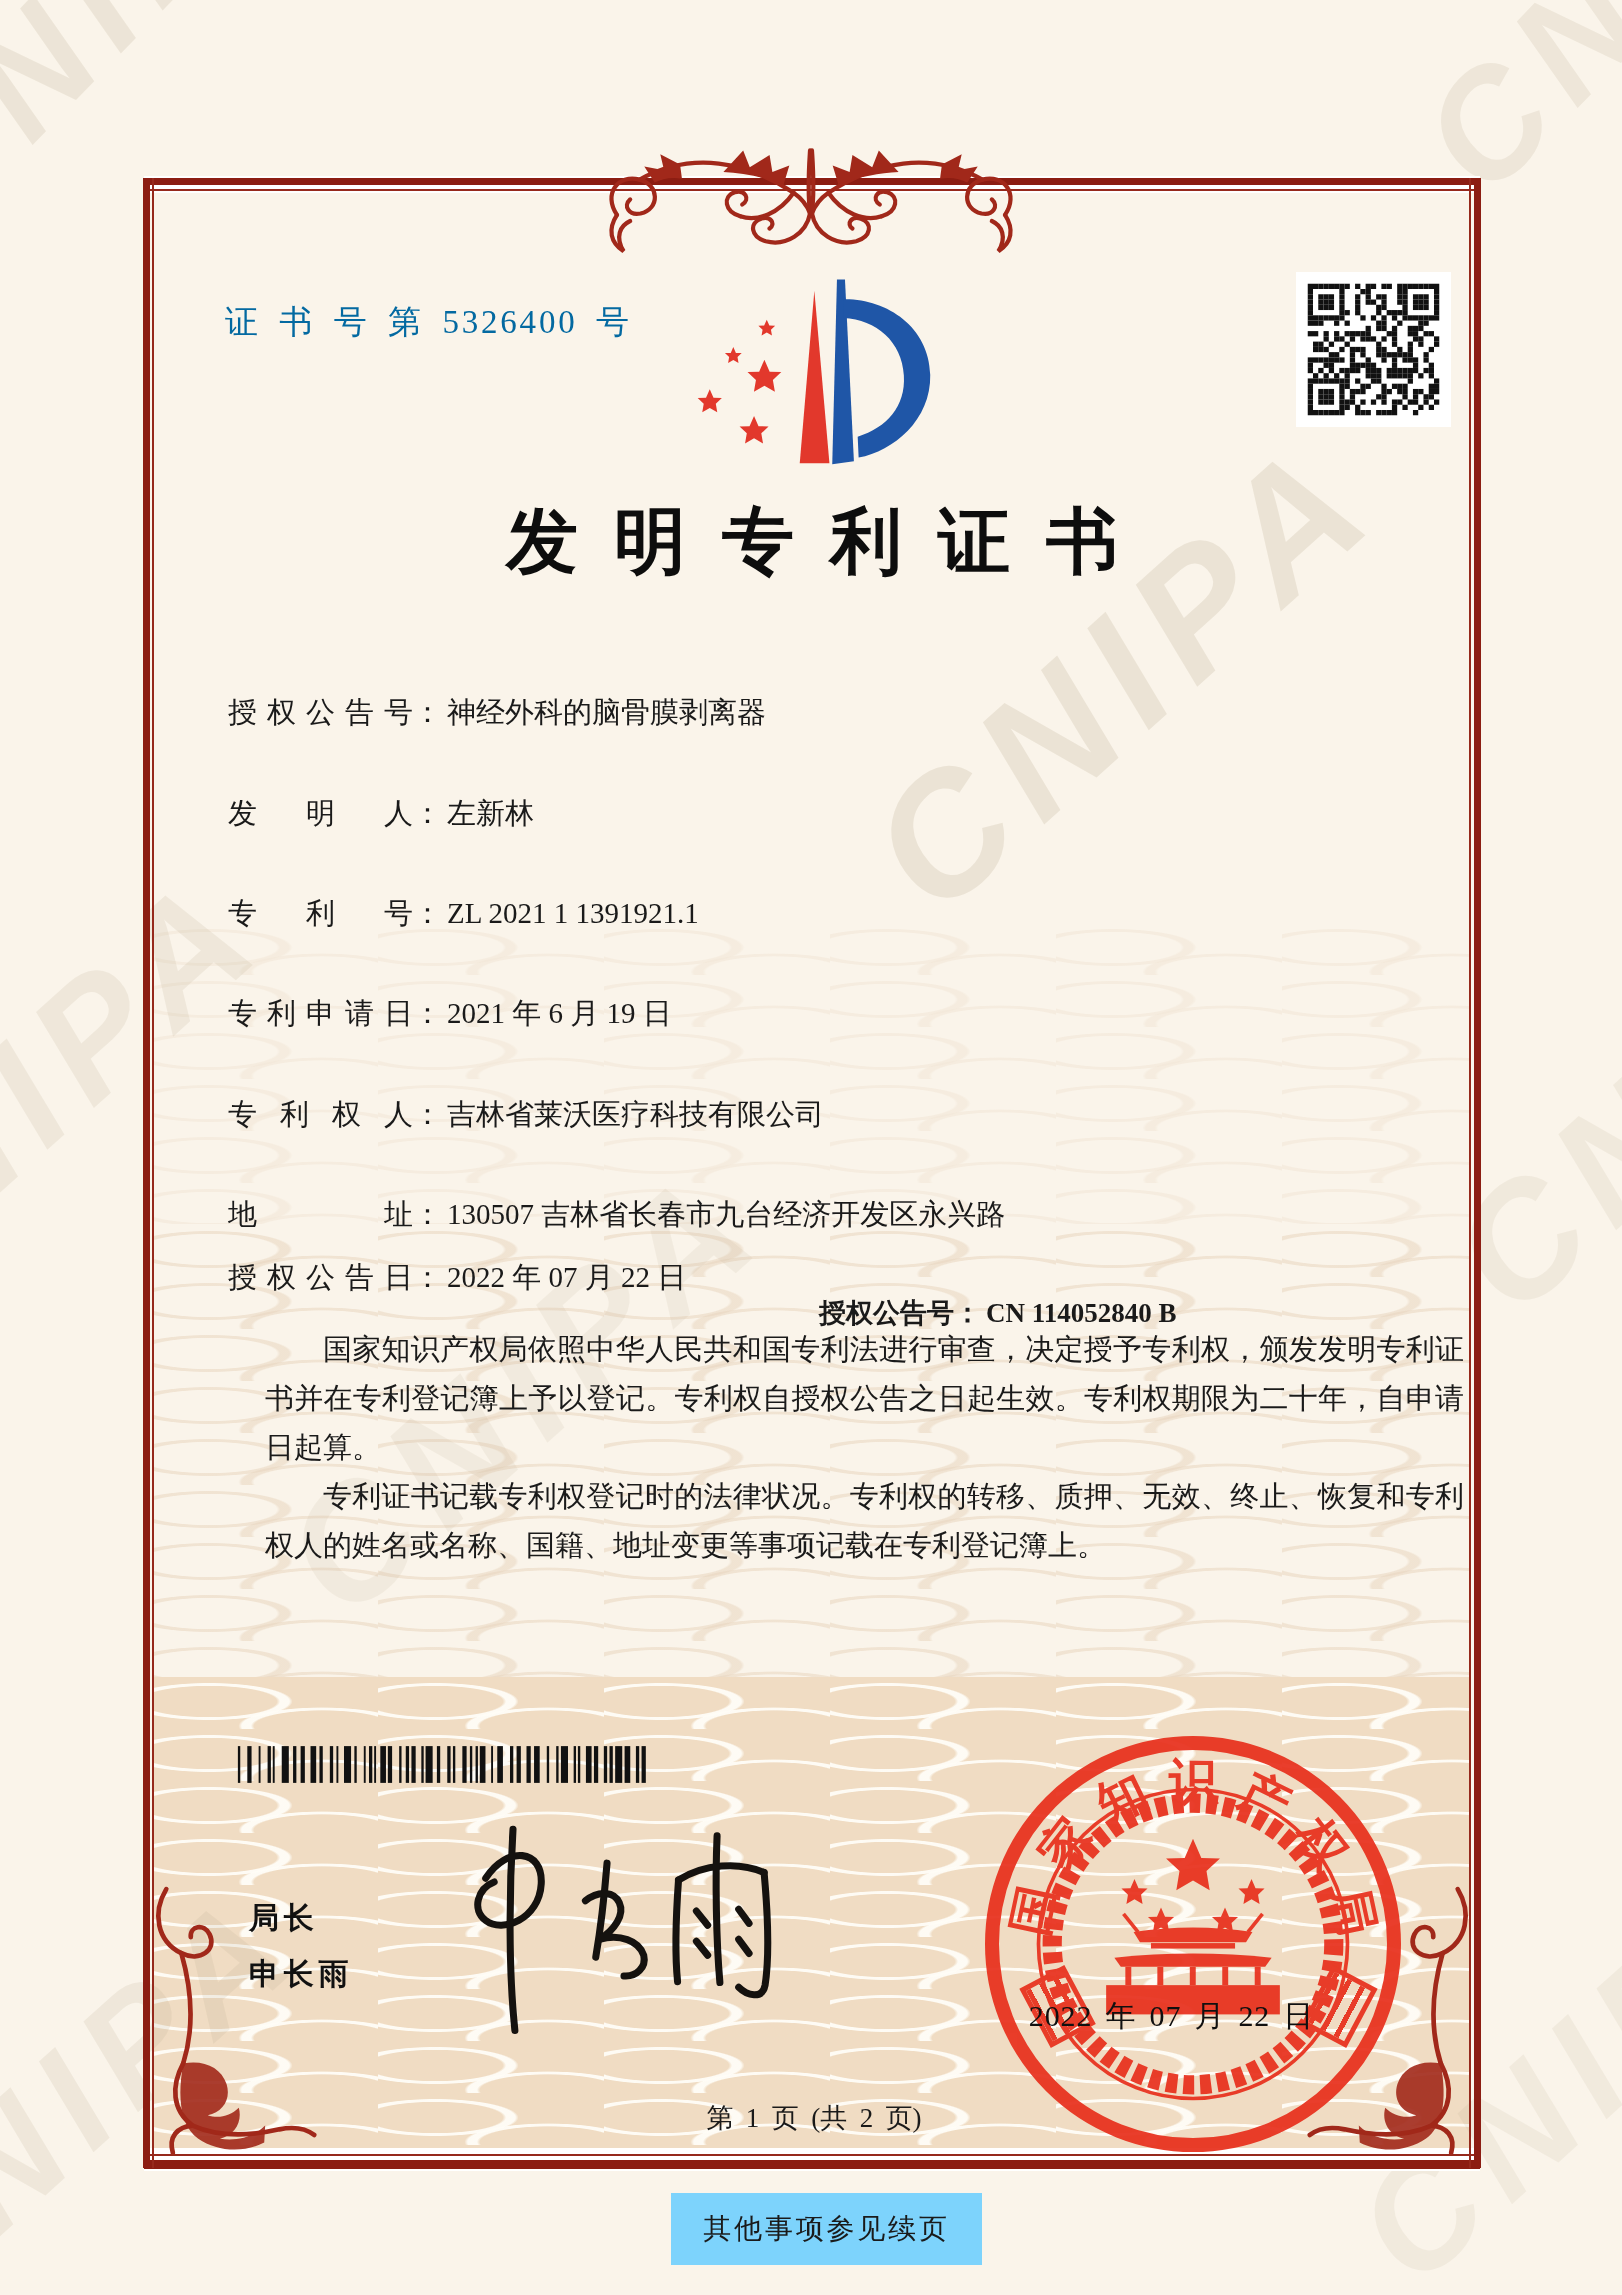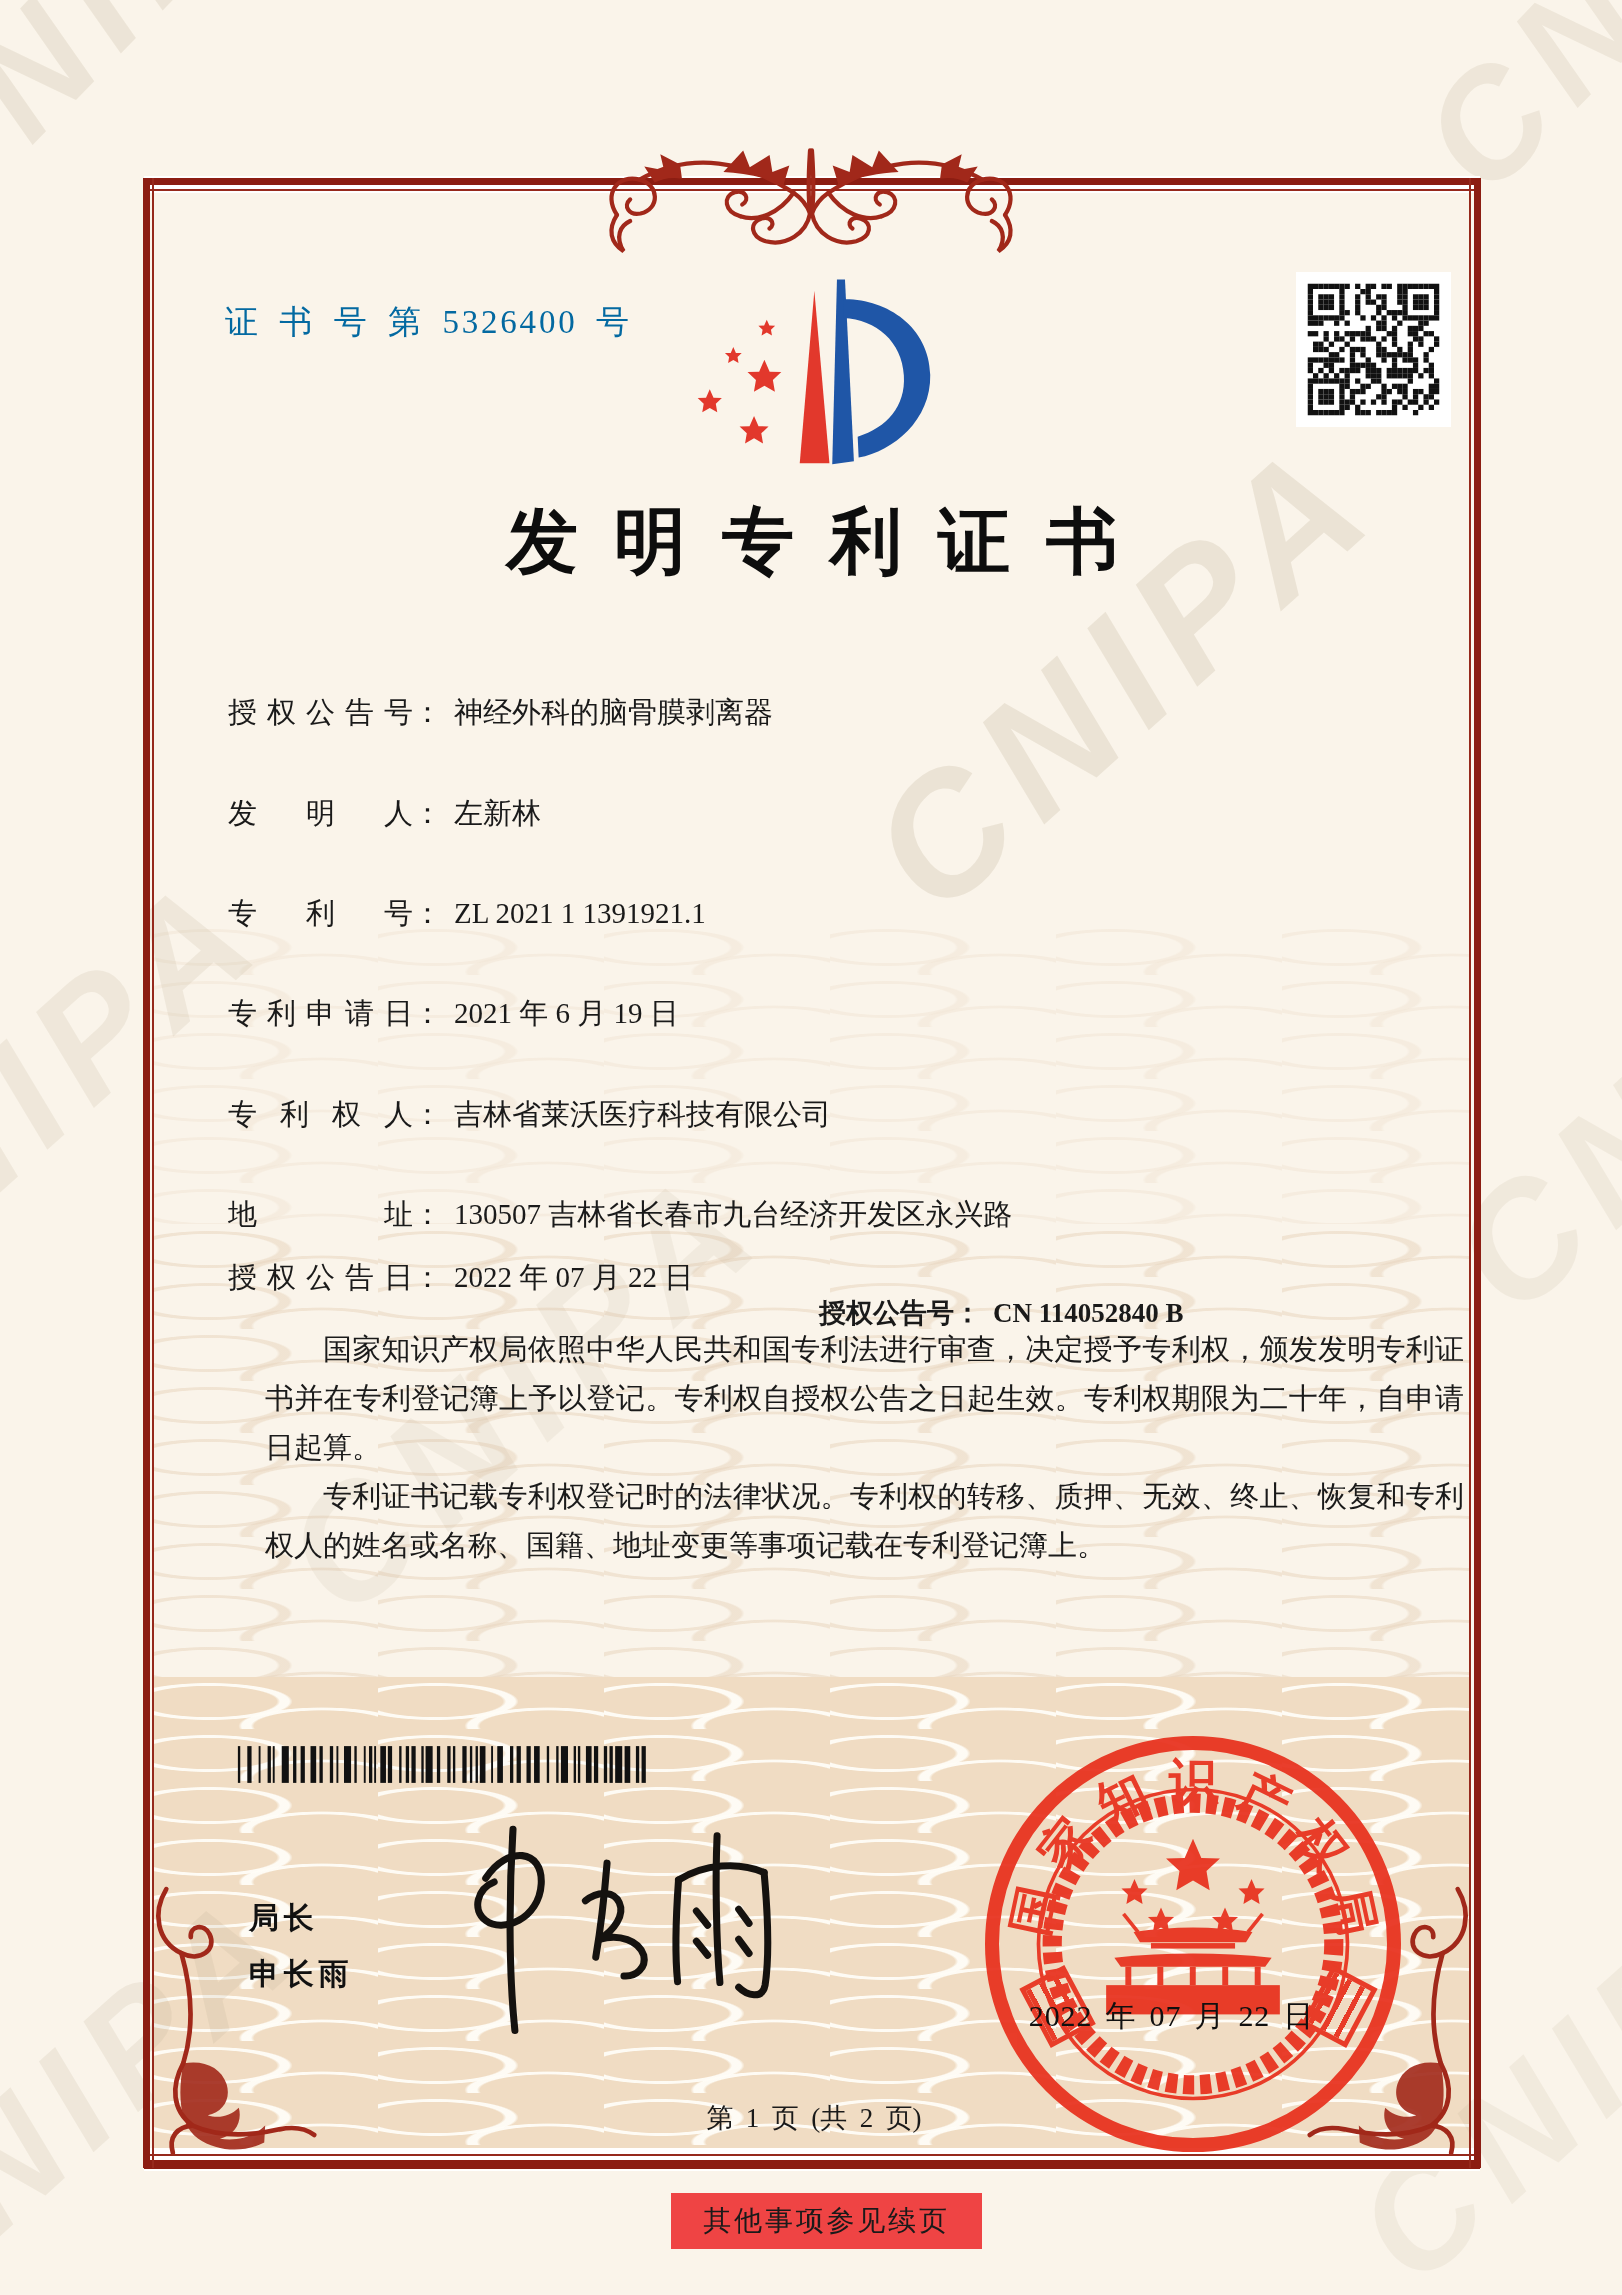--- a/index.html
+++ b/index.html
@@ -40,21 +40,21 @@
   .ornament{position:absolute;z-index:5;}
   
   .cert-no{position:absolute;left:225px;top:300px;z-index:6;font-size:33px;letter-spacing:2.8px;word-spacing:7.5px;color:#0369a1;}
   .title{position:absolute;left:144px;top:494px;width:1336px;text-align:center;z-index:6;
          font-size:72px;font-weight:bold;color:#0d0d0d;letter-spacing:36px;text-indent:36px;}
   .fields{position:absolute;left:228px;top:0;z-index:6;width:1225px;}
   .field-row{position:absolute;left:0;font-size:29px;white-space:nowrap;}
   .field-label{display:inline-block;width:185px;text-align:justify;text-align-last:justify;vertical-align:baseline;}
   .field-label-plain{display:inline-block;vertical-align:baseline;}
   .field-colon{display:inline-block;}
-  .field-value{display:inline-block;margin-left:12px;}
+  .field-value{display:inline-block;margin-left:5px;}
   .field-right{position:absolute;font-size:27px;white-space:nowrap;font-weight:bold;}
   .body-text{position:absolute;left:225px;top:1325px;width:1199px;z-index:6;
              font-size:29px;line-height:49px;text-align:justify;margin-left:40px;}
   .body-text p{margin:0;text-indent:2em;}
   
   .barcode{position:absolute;left:236px;top:1746px;width:415px;height:37px;z-index:6;}
   
   .official{position:absolute;left:249px;z-index:6;font-size:30px;letter-spacing:4.7px;
             font-family:"Liberation Sans","DejaVu Sans",sans-serif;font-weight:600;color:#111;}
   .signature{position:absolute;left:415px;top:1818px;z-index:7;}
@@ -66,22 +66,22 @@
              font-family:"Liberation Serif","DejaVu Serif",serif;}
   .seal-box{position:absolute;left:50%;top:50%;width:41px;height:57px;margin:-28px 0 0 -20px;
             border:5.7px solid #e8301d;
             background:repeating-linear-gradient(90deg,#e8301d 0 5.2px,rgba(232,48,29,0) 5.2px 14.6px);}
   .seal-emblem{position:absolute;left:50%;top:50%;width:320px;height:320px;margin:-160px 0 0 -160px;}
   .seal-date{position:absolute;left:1002px;top:1996px;width:339px;z-index:9;text-align:center;
              font-size:30px;color:#101010;letter-spacing:0.9px;word-spacing:4.7px;white-space:nowrap;}
   
   .page-no{position:absolute;left:588px;top:2100px;width:452px;text-align:center;z-index:6;
            font-size:27px;word-spacing:5.7px;}
-  .cont-box{position:absolute;left:671px;top:2193px;width:311px;height:56px;z-index:6;
-            background:#ef4444;display:flex;align-items:center;justify-content:center;}
+  .cont-box{position:absolute;left:671px;top:2193px;width:311px;height:72px;z-index:6;
+            background:#7dd3fc;display:flex;align-items:center;justify-content:center;}
   .cont-box span{font-size:28px;letter-spacing:2.8px;}
   .qr-wrap{position:absolute;left:1296px;top:272px;width:155px;height:155px;background:#ffffff;z-index:6;}
   .logo{position:absolute;left:688px;top:271px;z-index:6;}
 </style>
 </head>
 <body>
 
 <div class="page">
 
   <div class="waves waves-faint"></div>

